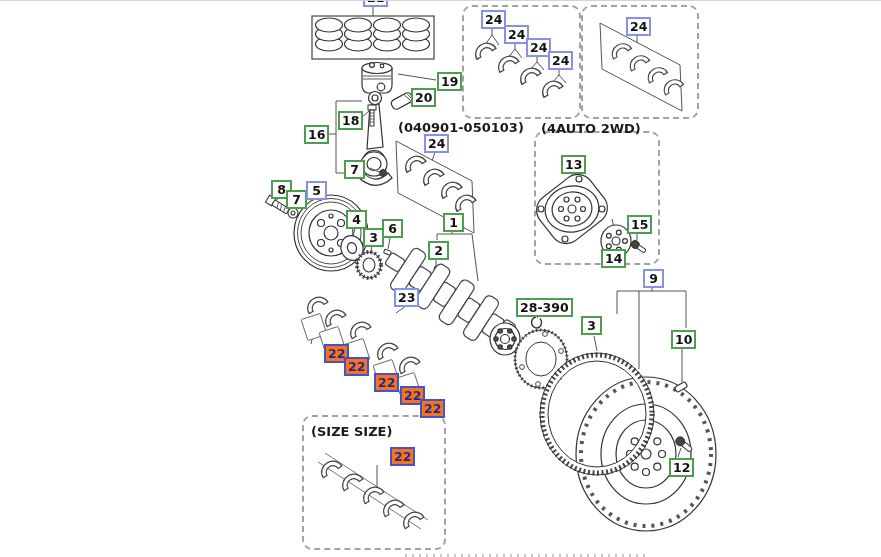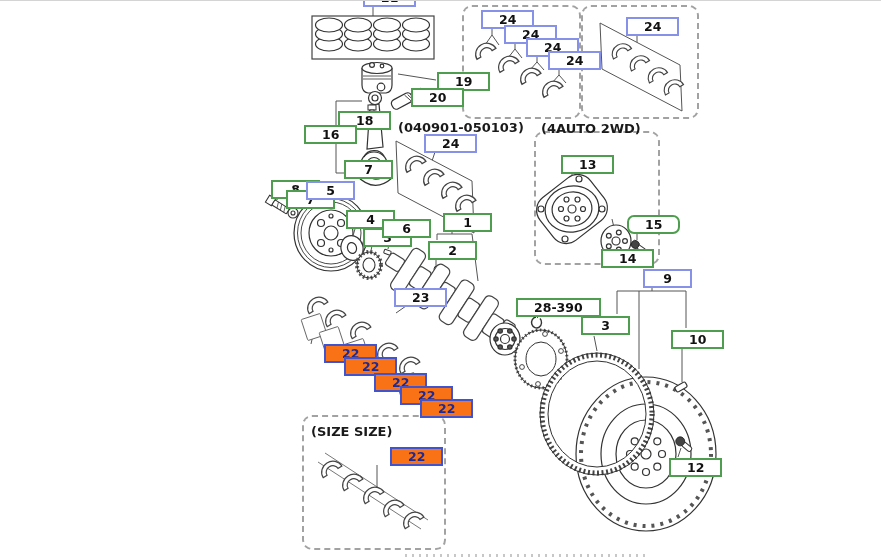--- a/index.html
+++ b/index.html
@@ -5,21 +5,21 @@
   html,body{margin:0;padding:0;background:#fff;}
   .page{
     position:relative;width:881px;height:557px;background:#fff;overflow:hidden;
     border-top:1px solid #d4d4d4;
     font-family:"DejaVu Sans","Liberation Sans",sans-serif;
   }
   svg{position:absolute;left:0;top:0;z-index:1;}
   .dashbox{position:absolute;z-index:0;border:2px dashed #a2a2a2;border-radius:10px;background:transparent;}
   .chip{
     position:absolute;z-index:3;display:flex;align-items:center;justify-content:center;
-    min-width:13px;height:15px;padding:0 16px;background:#fff;border:2px solid #4f9d4f;
+    min-width:13px;height:15px;padding:0 2px;background:#fff;border:2px solid #4f9d4f;
     font-size:12.5px;font-weight:600;color:#111;line-height:15px;
   }
   .chip-blue{border-color:#8891e8;}
   .chip-fill{background:#f97316;border-color:#4054cf;color:#1c2b96;margin-left:24px;}
   .caption{position:absolute;z-index:2;font-size:13px;font-weight:bold;color:#1a1a1a;white-space:nowrap;}
   .clipped-caption{
     position:absolute;left:405px;top:553px;width:245px;height:3px;z-index:2;opacity:.55;
     background:repeating-linear-gradient(90deg,#9a9a9a 0 2px,transparent 2px 7px);
   }
 </style>
@@ -323,21 +323,21 @@
   <div class="chip chip-fill" style="left:366px;top:446px;">22</div>
   <div class="chip chip-blue" style="left:481px;top:9px;">24</div>
   <div class="chip chip-blue" style="left:504px;top:24px;">24</div>
   <div class="chip chip-blue" style="left:526px;top:37px;">24</div>
   <div class="chip chip-blue" style="left:548px;top:50px;">24</div>
   <div class="chip chip-blue" style="left:626px;top:16px;">24</div>
   <div class="chip chip-blue" style="left:424px;top:133px;">24</div>
   <div class="chip" style="left:516px;top:297px;">28-390</div>
   <div class="chip" style="left:561px;top:154px;">13</div>
   <div class="chip" style="left:601px;top:200px;margin-top:48px;">14</div>
-  <div class="chip" style="left:627px;top:214px;border-radius:7px;">15</div>
+  <div class="chip" style="left:627px;top:214px;">15</div>
   <div class="chip chip-blue" style="left:643px;top:268px;">9</div>
   <div class="chip" style="left:581px;top:315px;">3</div>
   <div class="chip" style="left:671px;top:329px;">10</div>
   <div class="chip" style="left:669px;top:457px;">12</div>
 
   <div class="clipped-caption"></div>
 
 </div>
 
 </body></html>

